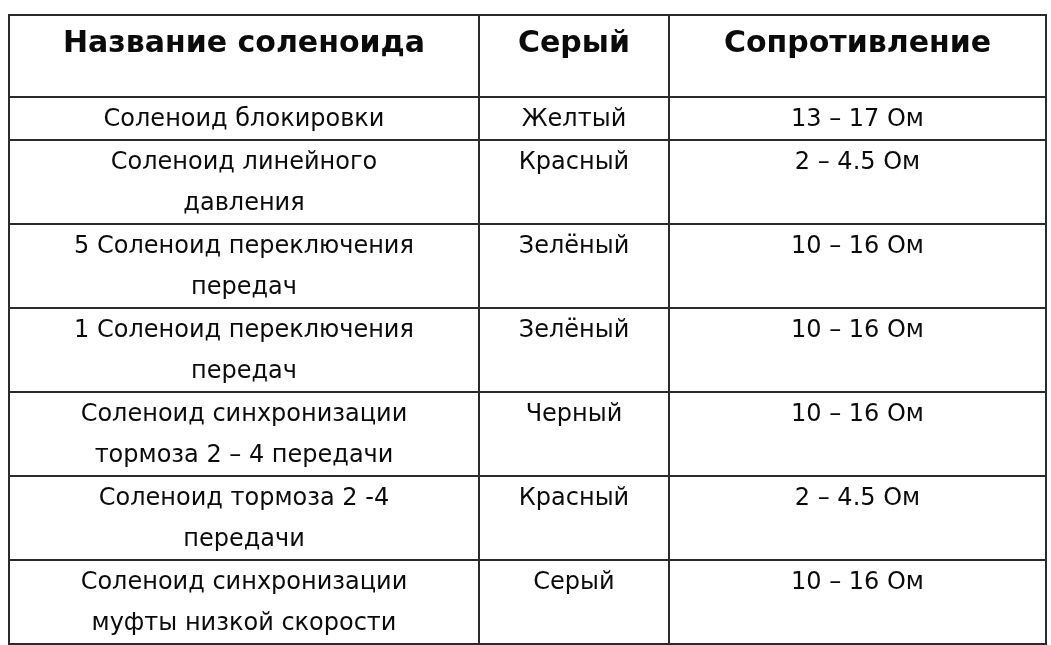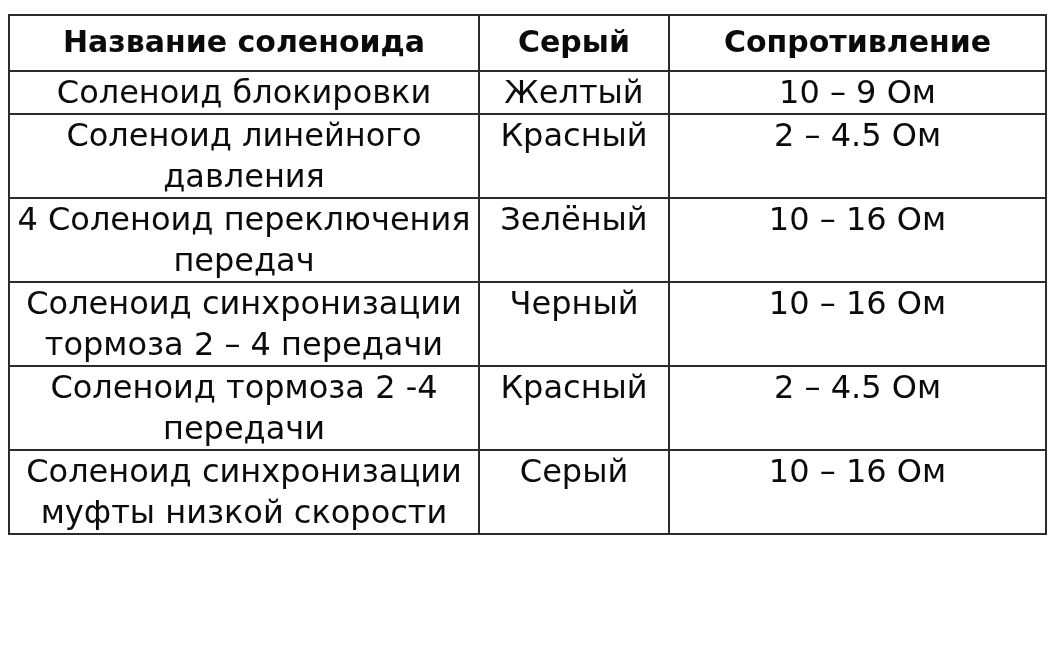--- a/index.html
+++ b/index.html
@@ -34,26 +34,26 @@
     overflow: hidden;
     box-sizing: border-box;
   }
   .spec th {
     font-size: 30px;
     font-weight: bold;
     line-height: 38px;
     padding-top: 7px;
   }
   .spec td {
-    font-size: 32px;
+    font-size: 24px;
     font-weight: normal;
     line-height: 41px;
     white-space: pre-line;
   }
-  tr.h-header { height: 56px; }
+  tr.h-header { height: 82px; }
   tr.h-single { height: 43px; }
   tr.h-double { height: 83px; }
   col.c-name  { width: 470px; }
   col.c-color { width: 190px; }
   col.c-res   { width: 377px; }
 </style>
 </head>
 <body>
 
 <div class="canvas">
@@ -67,30 +67,36 @@
       <tr class="h-header">
         <th>Название соленоида</th>
         <th>Серый</th>
         <th>Сопротивление</th>
       </tr>
     </thead>
     <tbody>
       <tr class="h-single">
         <td>Соленоид блокировки</td>
         <td>Желтый</td>
-        <td>10 – 9 Ом</td>
+        <td>13 – 17 Ом</td>
       </tr>
       <tr class="h-double">
         <td>Соленоид линейного
 давления</td>
         <td>Красный</td>
         <td>2 – 4.5 Ом</td>
       </tr>
       <tr class="h-double">
-        <td>4 Соленоид переключения
+        <td>5 Соленоид переключения
+передач</td>
+        <td>Зелёный</td>
+        <td>10 – 16 Ом</td>
+      </tr>
+      <tr class="h-double">
+        <td>1 Соленоид переключения
 передач</td>
         <td>Зелёный</td>
         <td>10 – 16 Ом</td>
       </tr>
       <tr class="h-double">
         <td>Соленоид синхронизации
 тормоза 2 – 4 передачи</td>
         <td>Черный</td>
         <td>10 – 16 Ом</td>
       </tr>

